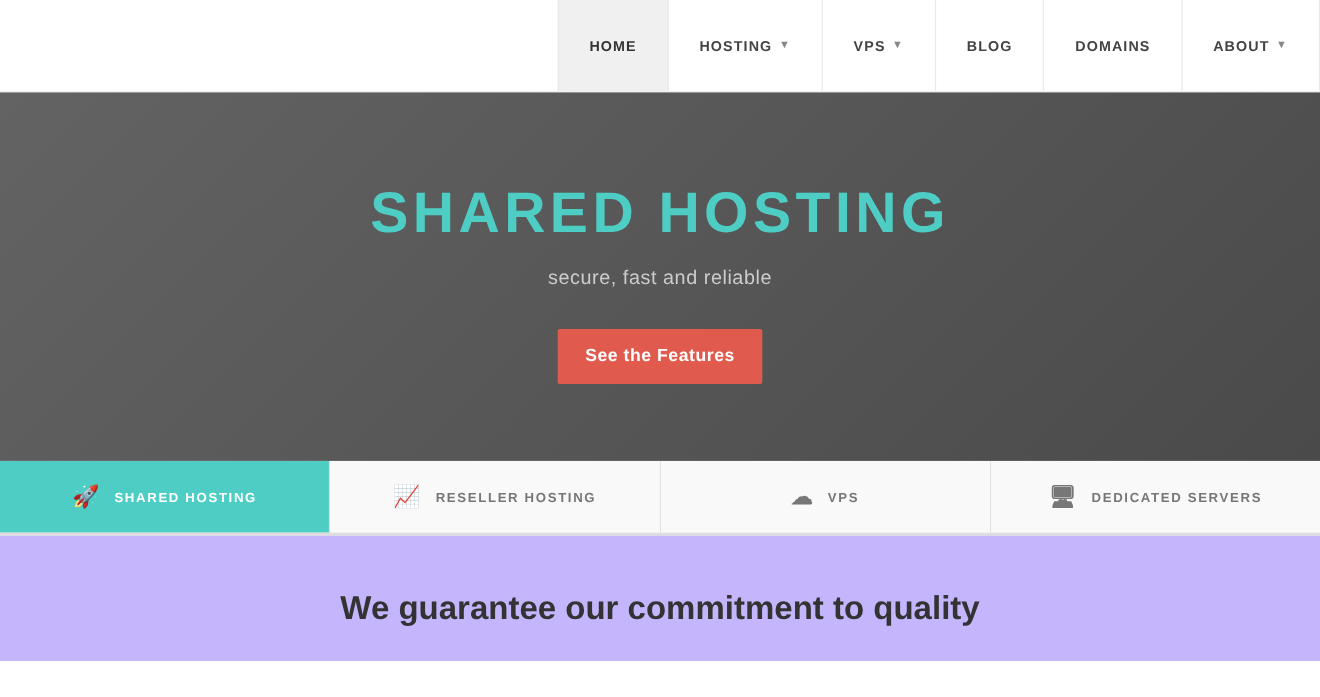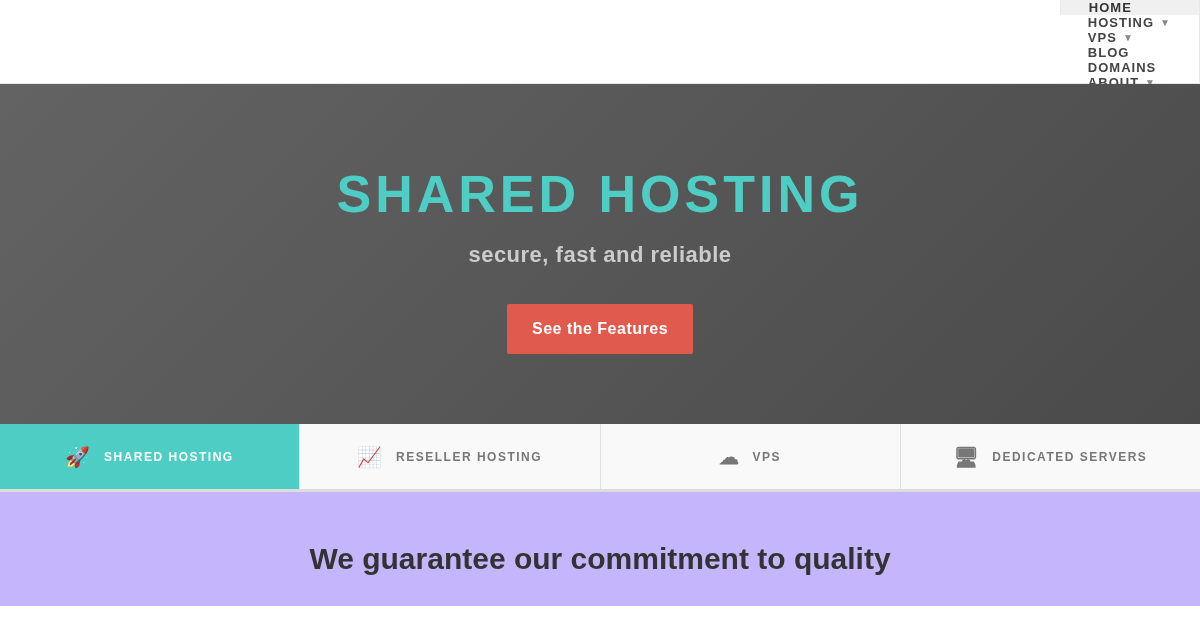--- a/index.html
+++ b/index.html
@@ -43,21 +43,20 @@
       font-weight: 300;
       color: #555;
       font-size: 16px;
       margin-left: 4px;
     }
     nav {
       display: flex;
       align-items: stretch;
       height: 100%;
       margin-left: auto;
-      flex-direction: column;
     }
     .nav-item {
       display: flex;
       align-items: center;
       padding: 0 28px;
       font-size: 13px;
       font-weight: 600;
       letter-spacing: 1px;
       color: #444;
       cursor: pointer;
@@ -87,23 +86,23 @@
     }
     .hero-title {
       font-size: 52px;
       font-weight: 900;
       color: #4ecdc4;
       text-transform: uppercase;
       letter-spacing: 4px;
       margin-bottom: 18px;
     }
     .hero-subtitle {
-      font-size: 22px;
+      font-size: 18px;
       color: #ccc;
-      font-weight: 700;
+      font-weight: 400;
       margin-bottom: 36px;
       letter-spacing: 0.5px;
     }
     .hero-btn {
       background: #e05a4e;
       color: #fff;
       border: none;
       padding: 16px 25px;
       font-size: 16px;
       font-weight: 600;

